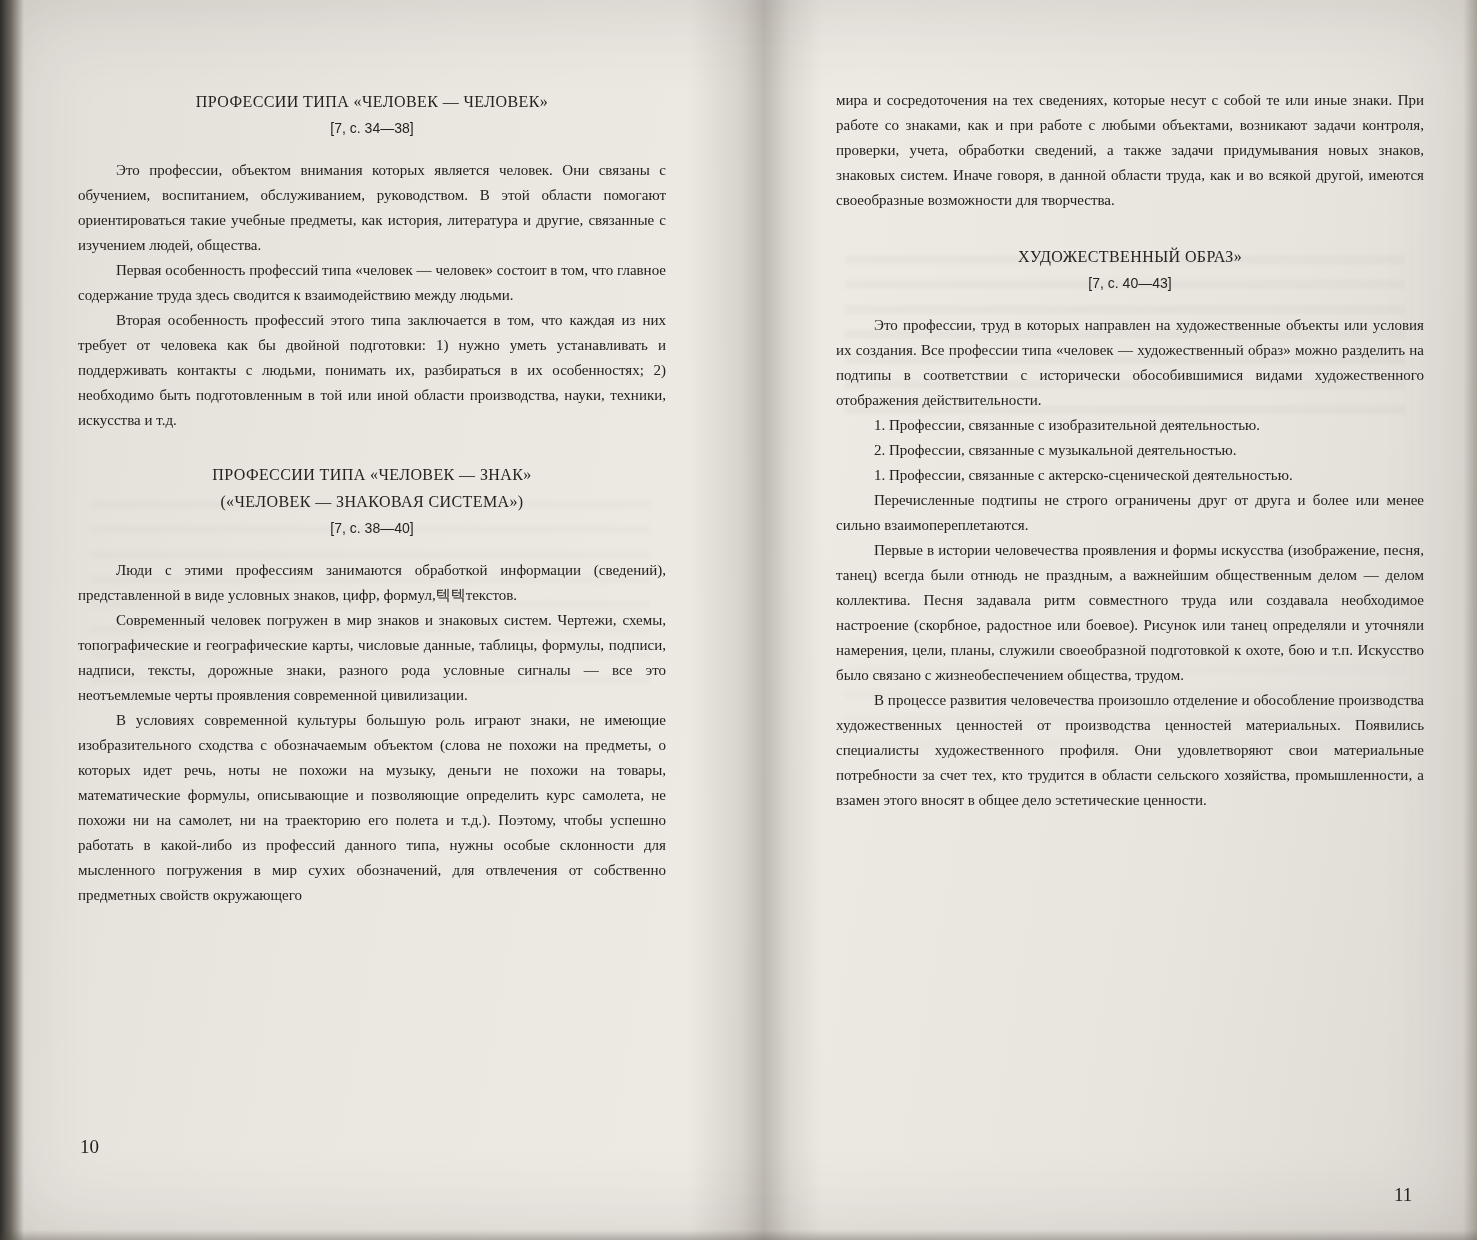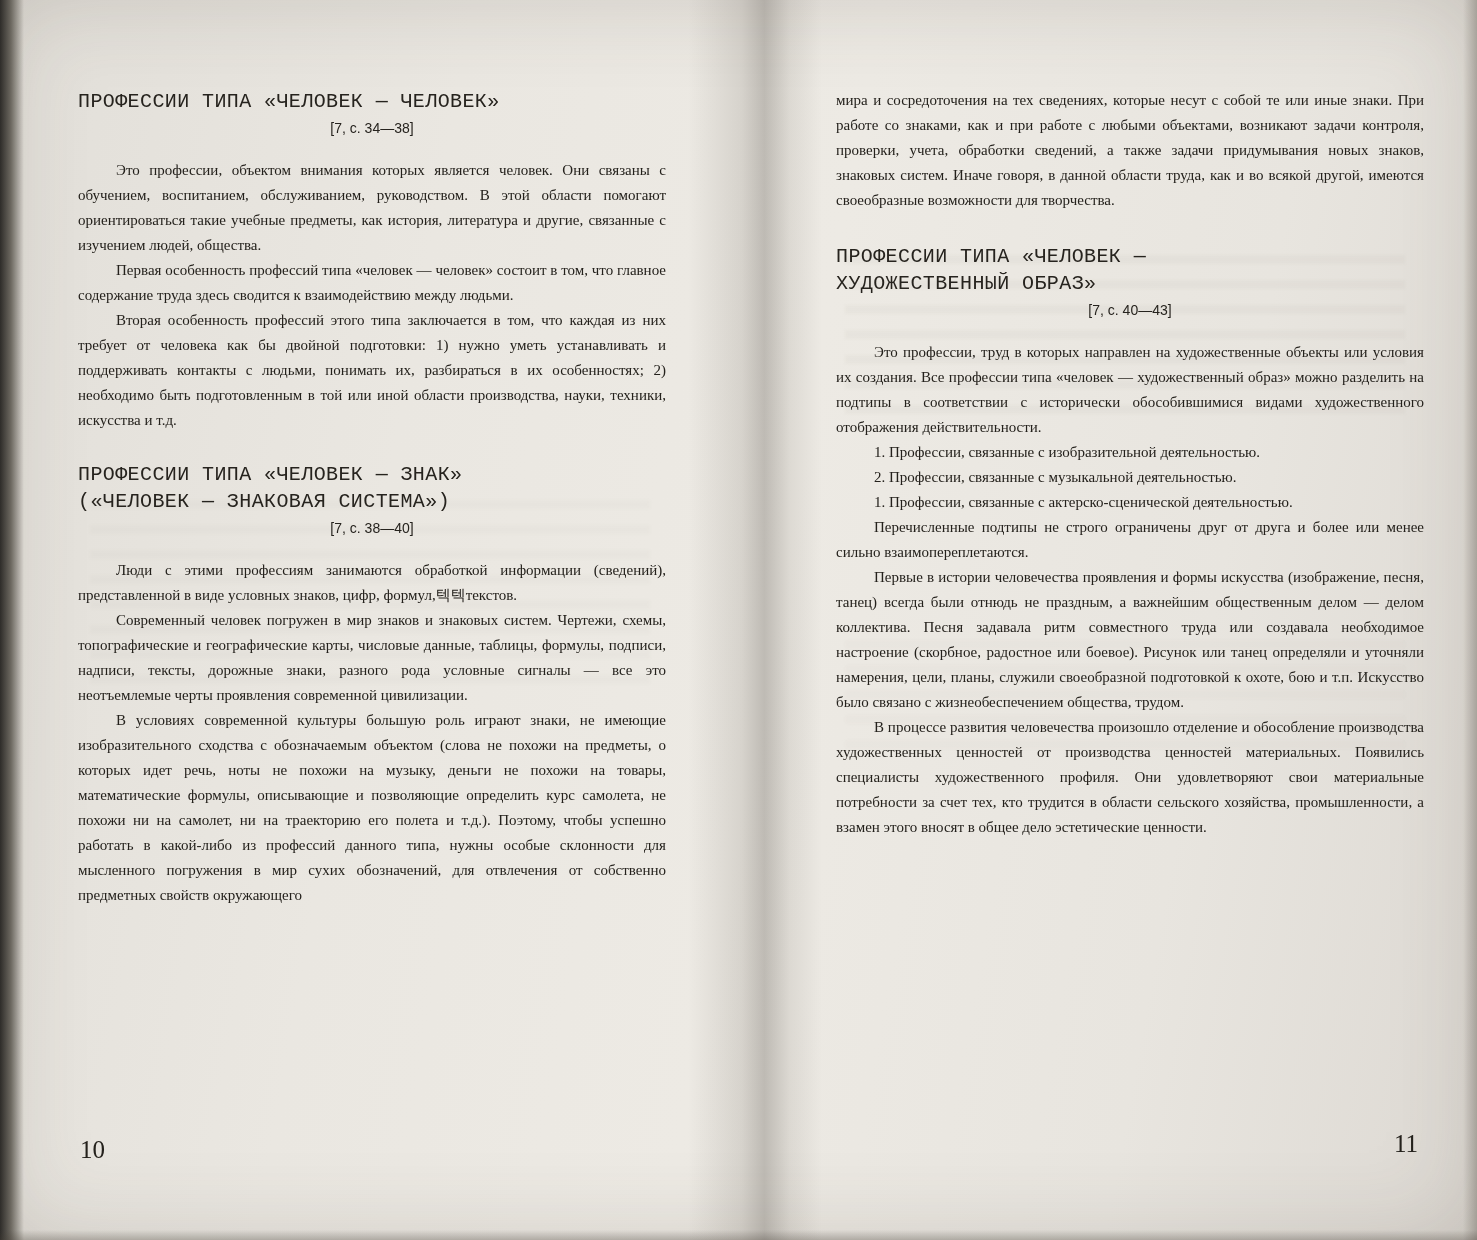--- a/index.html
+++ b/index.html
@@ -43,39 +43,39 @@
   .col.left  { left:78px;  width:588px; }
   .col.right { left:836px; width:588px; }
 
   p {
     font-size:15px; line-height:25px; text-align:justify;
     text-indent:38px; color:#24211c;
   }
   p.noindent { text-indent:0; }
 
   .heading {
-    font-family:Liberation Mono, monospace;
-    font-weight:400; font-size:20px; line-height:27px;
-    letter-spacing:.4px; color:#26231e;
+    font-family:Liberation Serif, serif;
+    font-weight:400; font-size:16px; line-height:27px;
+    text-align:center; letter-spacing:.4px; color:#26231e;
   }
   .ref {
     font-family:"Liberation Sans","DejaVu Sans",sans-serif;
     font-size:14px; line-height:26px; text-align:center; color:#26231e;
   }
   .ref.gap-after   { margin-bottom:17px; }
   .section-gap     { margin-top:28px; }
   .heading-gap-top { margin-top:30px; }
 
   .pagenum {
-    position:absolute; font-size:25px; color:#24211c;
+    position:absolute; font-size:19px; color:#24211c;
     font-family:"Liberation Serif","DejaVu Serif",serif;
     text-align:right;
   }
   .pagenum.left  { left:80px;  top:1136px; }
-  .pagenum.right { left:1394px; top:1130px; }
+  .pagenum.right { left:1394px; top:1184px; }
 </style>
 </head>
 <body>
 
 <div class="scan">
 
   <div class="edge-left"></div>
   <div class="edge-right"></div>
   <div class="edge-bottom"></div>
   <div class="gutter-shadow"></div>
@@ -99,21 +99,20 @@
       <p>Люди с этими профессиям занимаются обработкой информации (сведений), представленной в виде условных знаков, цифр, формул,텍텍текстов.</p>
       <p>Современный человек погружен в мир знаков и знаковых систем. Чертежи, схемы, топографические и географические карты, числовые данные, таблицы, формулы, подписи, надписи, тексты, дорожные знаки, разного рода условные сигналы — все это неотъемлемые черты проявления современной цивилизации.</p>
       <p>В условиях современной культуры большую роль играют знаки, не имеющие изобразительного сходства с обозначаемым объектом (слова не похожи на предметы, о которых идет речь, ноты не похожи на музыку, деньги не похожи на товары, математические формулы, описывающие и позволяющие определить курс самолета, не похожи ни на самолет, ни на траекторию его полета и т.д.). Поэтому, чтобы успешно работать в какой-либо из профессий данного типа, нужны особые склонности для мысленного погружения в мир сухих обозначений, для отвлечения от собственно предметных свойств окружающего</p>
     </div>
   </div>
 
   <div class="col right">
     <p class="noindent">мира и сосредоточения на тех сведениях, которые несут с собой те или иные знаки. При работе со знаками, как и при работе с любыми объектами, возникают задачи контроля, проверки, учета, обработки сведений, а также задачи придумывания новых знаков, знаковых систем. Иначе говоря, в данной области труда, как и во всякой другой, имеются своеобразные возможности для творчества.</p>
 
     <div class="heading-gap-top">
-      <h2 class="heading">ПРОФЕССИИ ТИПА «ЧЕЛОВЕК —</h2>
       <h2 class="heading">ХУДОЖЕСТВЕННЫЙ ОБРАЗ»</h2>
       <div class="ref gap-after">[7, с. 40—43]</div>
       <p>Это профессии, труд в которых направлен на художественные объекты или условия их создания. Все профессии типа «человек — художественный образ» можно разделить на подтипы в соответствии с исторически обособившимися видами художественного отображения действительности.</p>
       <p>1. Профессии, связанные с изобразительной деятельностью.</p>
       <p>2. Профессии, связанные с музыкальной деятельностью.</p>
       <p>1. Профессии, связанные с актерско-сценической деятельностью.</p>
       <p>Перечисленные подтипы не строго ограничены друг от друга и более или менее сильно взаимопереплетаются.</p>
       <p>Первые в истории человечества проявления и формы искусства (изображение, песня, танец) всегда были отнюдь не праздным, а важнейшим общественным делом — делом коллектива. Песня задавала ритм совместного труда или создавала необходимое настроение (скорбное, радостное или боевое). Рисунок или танец определяли и уточняли намерения, цели, планы, служили своеобразной подготовкой к охоте, бою и т.п. Искусство было связано с жизнеобеспечением общества, трудом.</p>
       <p>В процессе развития человечества произошло отделение и обособление производства художественных ценностей от производства ценностей материальных. Появились специалисты художественного профиля. Они удовлетворяют свои материальные потребности за счет тех, кто трудится в области сельского хозяйства, промышленности, а взамен этого вносят в общее дело эстетические ценности.</p>
     </div>

